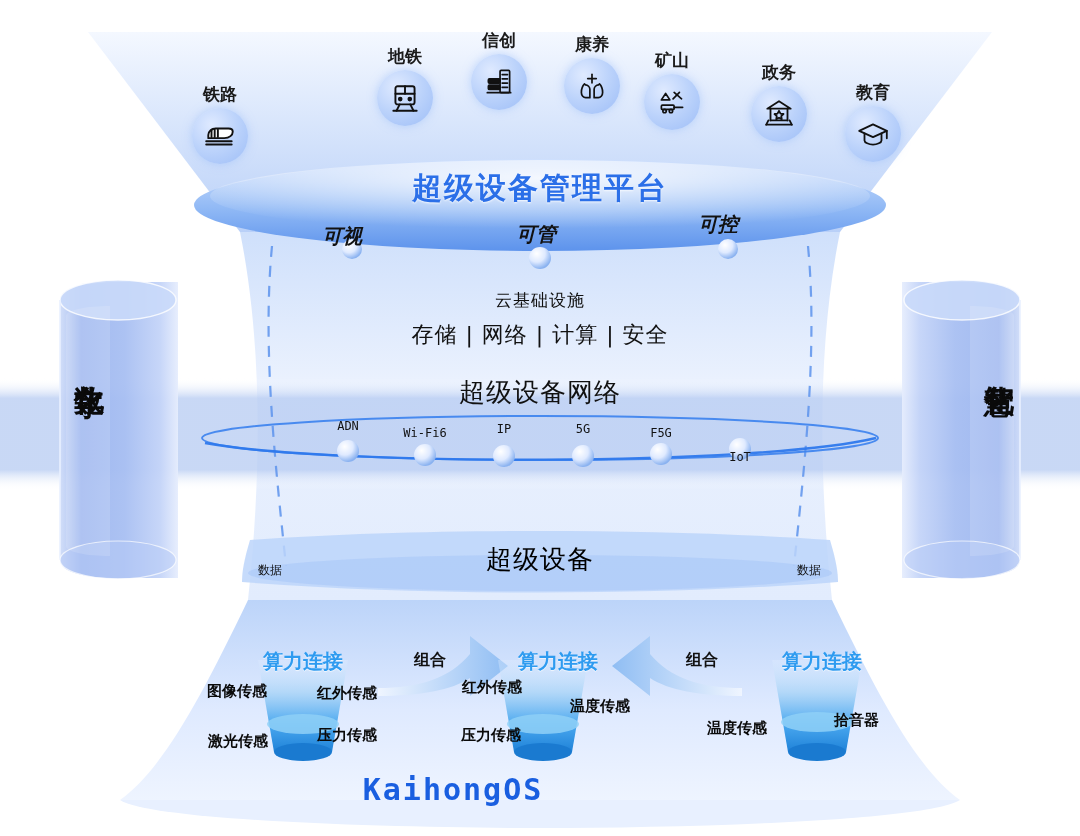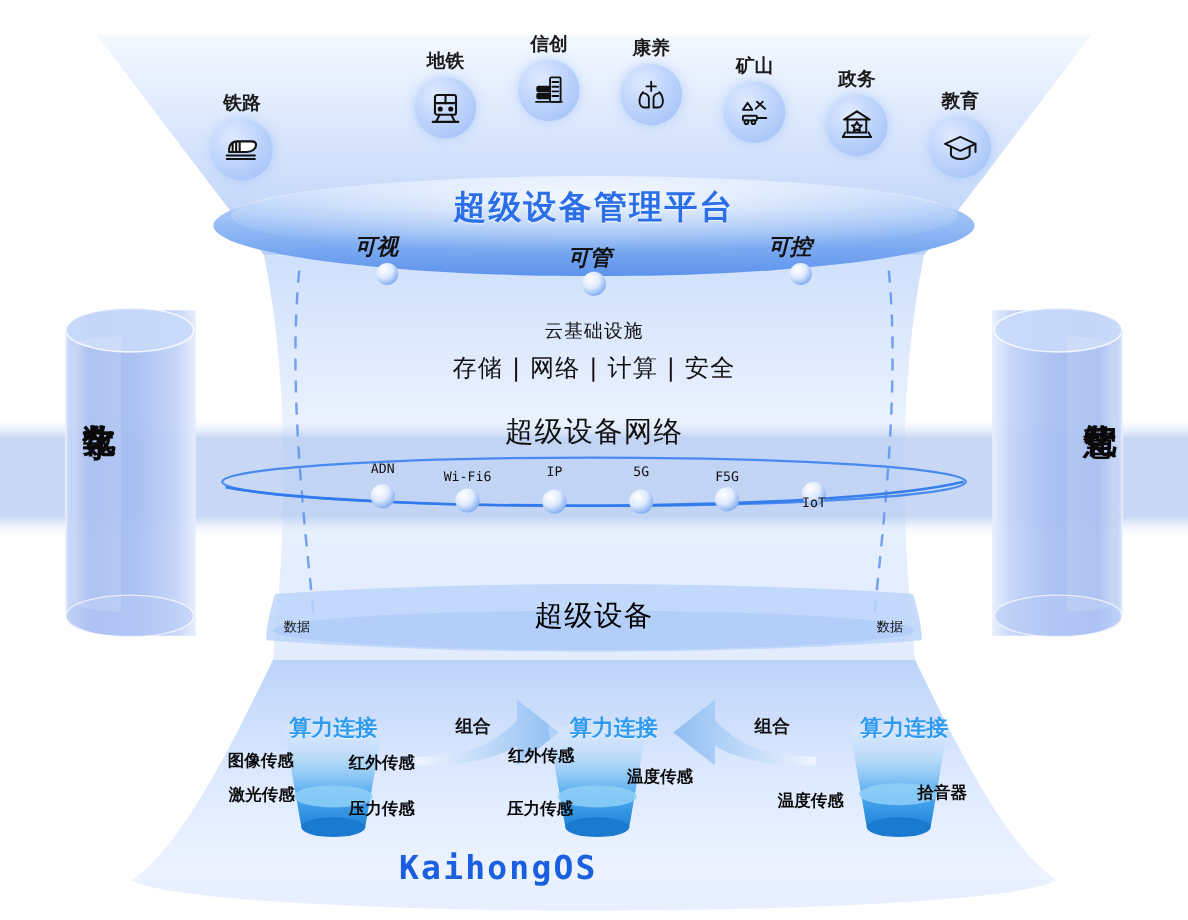--- a/index.html
+++ b/index.html
@@ -273,21 +273,21 @@
     <div class="bub">
       <svg width="34" height="34" viewBox="0 0 32 32" fill="none" stroke="#111" stroke-width="1.6" stroke-linecap="round" stroke-linejoin="round">
         <path d="M16 5 V13"></path>
           <path d="M12 9 H20"></path>
         <path d="M9 14 C7 16 6 19 6 22 C6 25 8 27 10 27 L14 27 L14 19 C14 17 12 15 10 15"></path>
         <path d="M23 14 C25 16 26 19 26 22 C26 25 24 27 22 27 L18 27 L18 19 C18 17 20 15 22 15"></path>
       </svg>
     </div>
   </div>
 
-  <div class="domain" style="left:658px;top:52px;">
+  <div class="domain" style="left:644px;top:52px;">
     <div class="cap nosel">矿山</div>
     <div class="bub">
       <svg width="34" height="34" viewBox="0 0 32 32" fill="none" stroke="#111" stroke-width="1.6" stroke-linecap="round" stroke-linejoin="round">
         <path d="M6 14 L10 8 L14 14 Z"></path>
         <path d="M18 7 L25 13"></path>
           <path d="M17 13 L23 7"></path>
         <rect x="6" y="19" width="12" height="4" rx="1"></rect>
         <path d="M18 21 H26"></path>
         <circle cx="9" cy="24.5" r="1.6"></circle>
           <circle cx="15" cy="24.5" r="1.6"></circle>
@@ -317,21 +317,21 @@
       <svg width="34" height="34" viewBox="0 0 32 32" fill="none" stroke="#111" stroke-width="1.7" stroke-linecap="round" stroke-linejoin="round">
         <path d="M16 7 L29 13 L16 19 L3 13 Z"></path>
         <path d="M8 15.5 V22 C8 24 12 26 16 26 C20 26 24 24 24 22 V15.5"></path>
         <path d="M29 13 V20"></path>
       </svg>
     </div>
   </div>
 
   <div class="ttl-platform nosel" style="top:168px;">超级设备管理平台</div>
 
-  <div class="vkc nosel" style="left:322px;top:211px;">可视</div>
+  <div class="vkc nosel" style="left:322px;top:223px;">可视</div>
   <div class="vkc nosel" style="left:516px;top:221px;">可管</div>
   <div class="vkc nosel" style="left:698px;top:211px;">可控</div>
 
   <div class="cloud nosel" style="top:269px;margin-top:20px;">
     <div class="l1">云基础设施</div>
     <div class="l2">存储  |  网络  |  计算  |  安全</div>
   </div>
 
   <div class="ttl-net nosel" style="top:375px;">超级设备网络</div>
 
@@ -351,21 +351,21 @@
 
   <div class="cuptitle nosel" style="left:303px;top:648px;">算力连接</div>
   <div class="cuptitle nosel" style="left:558px;top:648px;">算力连接</div>
   <div class="cuptitle nosel" style="left:822px;top:648px;">算力连接</div>
 
   <div class="comb nosel" style="left:430px;top:650px;">组合</div>
   <div class="comb nosel" style="left:702px;top:650px;">组合</div>
 
   <div class="senslab nosel" style="left:207px;top:682px;">图像传感</div>
   <div class="senslab nosel" style="left:317px;top:684px;">红外传感</div>
-  <div class="senslab nosel" style="left:208px;top:713px;">激光传感</div>
+  <div class="senslab nosel" style="left:208px;top:732px;">激光传感</div>
   <div class="senslab nosel" style="left:317px;top:726px;">压力传感</div>
 
   <div class="senslab nosel" style="left:462px;top:678px;">红外传感</div>
   <div class="senslab nosel" style="left:570px;top:697px;">温度传感</div>
   <div class="senslab nosel" style="left:461px;top:726px;">压力传感</div>
 
   <div class="senslab nosel" style="left:707px;top:719px;">温度传感</div>
   <div class="senslab nosel" style="left:834px;top:711px;">拾音器</div>
 
   <div class="brand nosel" style="top:772px;">KaihongOS</div>

